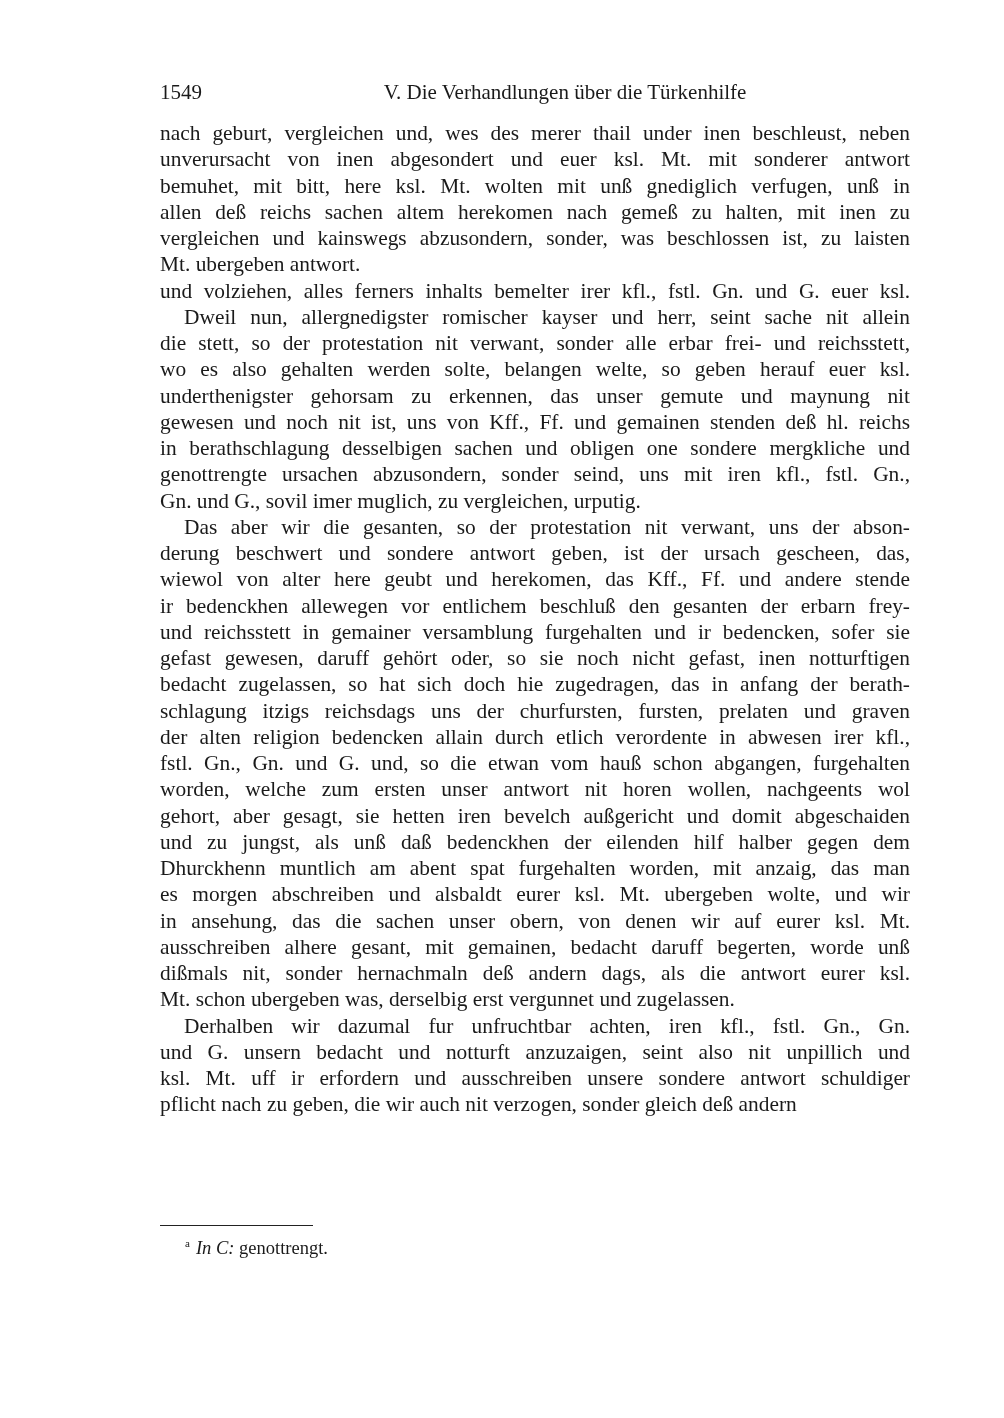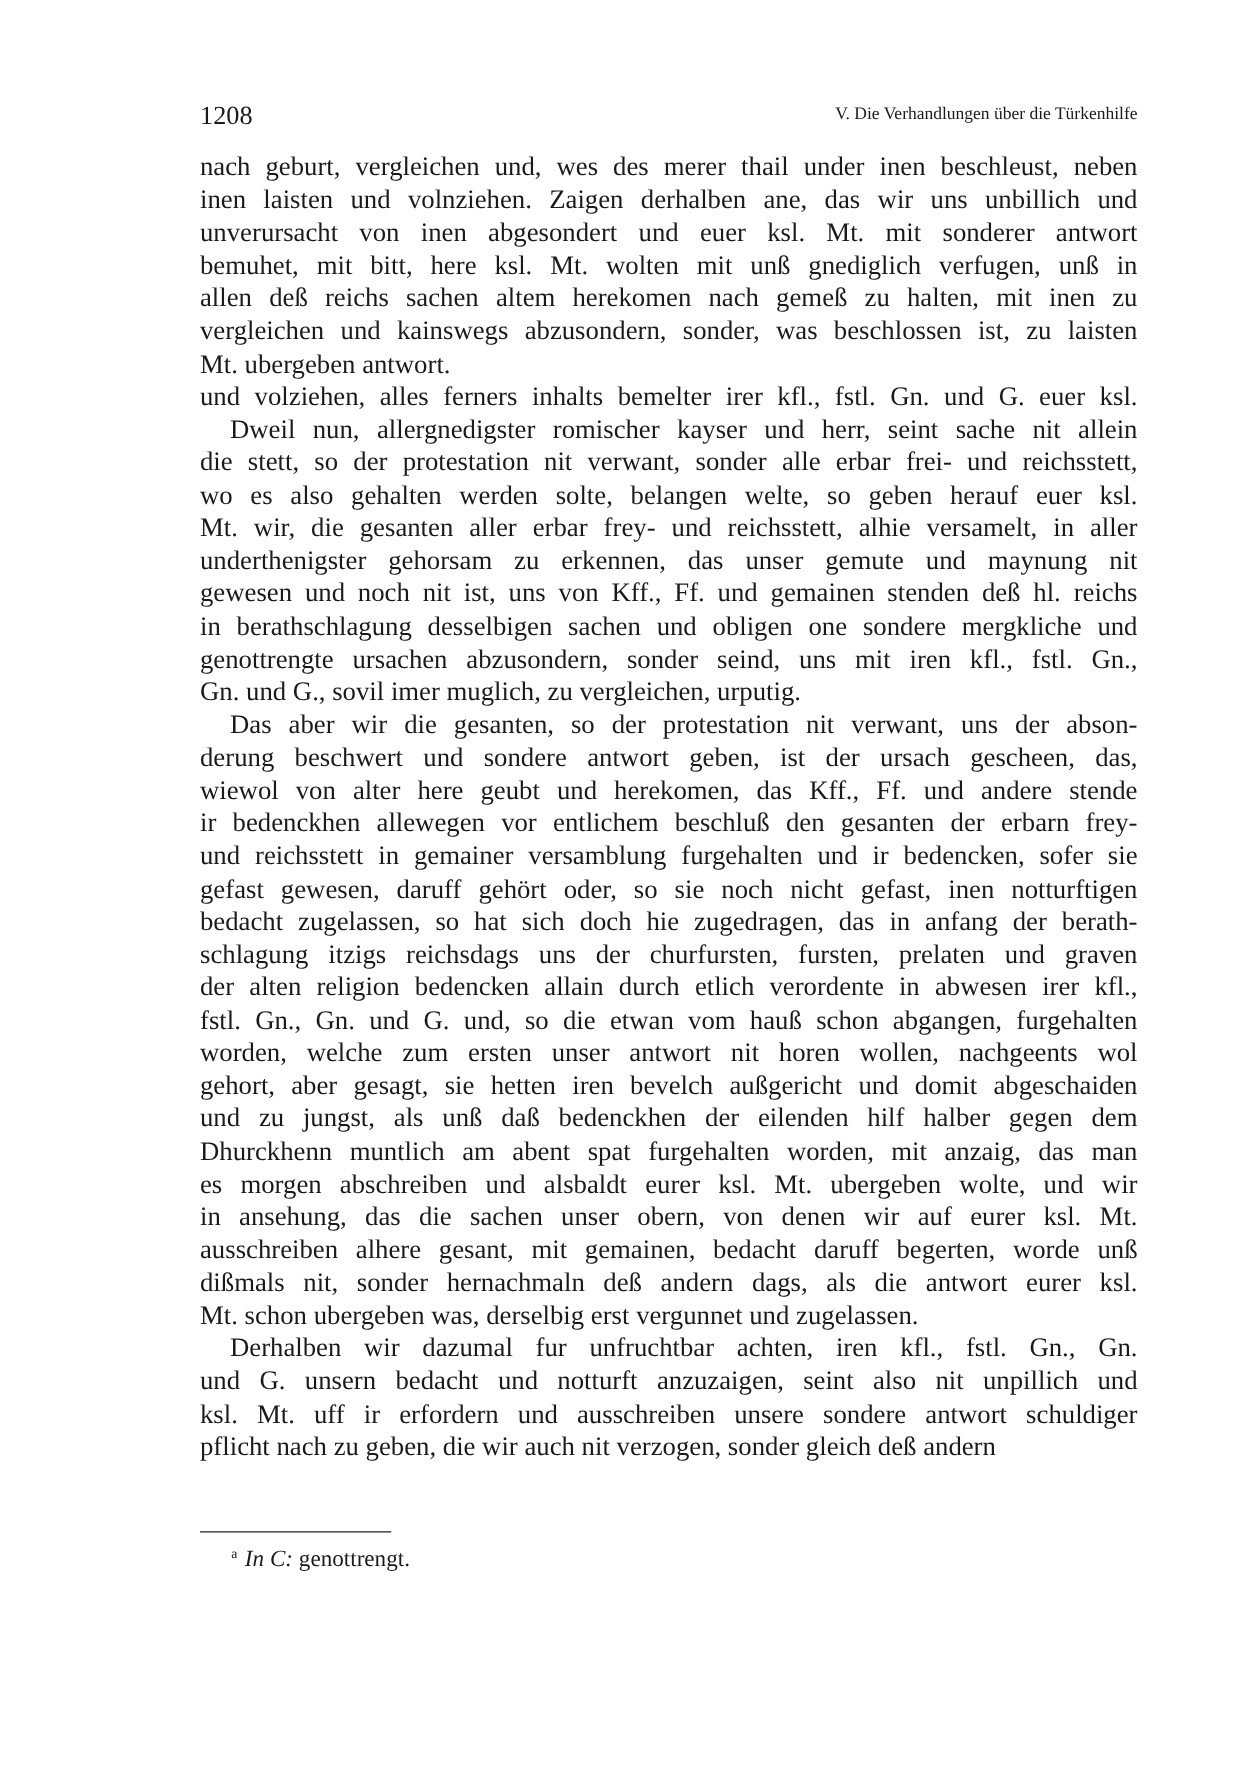--- a/index.html
+++ b/index.html
@@ -1,56 +1,54 @@
 <!DOCTYPE html>
 <html><head>
   <meta charset="utf-8">
   <style>
     html, body { margin: 0; padding: 0; background: #ffffff; }
     body { width: 1004px; height: 1418px; position: relative; overflow: hidden; color: #1a1a1a; font-family: "Liberation Serif", "DejaVu Serif", serif; }
     .page { position: absolute; left: 0; top: 0; width: 1004px; height: 1418px; }
     .running-head { position: absolute; top: 78px; left: 160px; width: 750px; height: 28px; font-size: 21px; line-height: 28px; }
     .page-number { position: absolute; left: 0; top: 0; }
-    .chapter-title { position: absolute; left: 0; right: 0; top: 0; text-align: right; padding-left: 60px; font-size: 14px; }
+    .chapter-title { position: absolute; left: 0; right: 0; top: 0; text-align: center; padding-left: 60px; font-size: 21px; }
     .body-text { position: absolute; top: 120px; left: 160px; width: 750px; }
     .line { display: block; height: 26.25px; line-height: 26.25px; font-size: 21.4px; white-space: nowrap; text-align: justify; text-align-last: justify; }
     .line.last { text-align-last: left; }
     .line.indent { padding-left: 24px; }
     sup.fn-mark { font-size: 11px; vertical-align: 8px; line-height: 0; }
     .footnote-rule { position: absolute; left: 160px; top: 1225px; width: 153px; height: 0; border-top: 1px solid #222; }
     .footnote { position: absolute; left: 185px; top: 1230px; font-size: 18.5px; line-height: 26px; white-space: nowrap; }
     .footnote .fn-letter { font-size: 11px; vertical-align: 7px; margin-right: 6px; }
     .footnote em { }
   </style>
 </head>
 <body>
 
 <div class="page">
 
   <div class="running-head">
-    <span class="page-number">1208</span>
+    <span class="page-number">1549</span>
     <span class="chapter-title">V. Die Verhandlungen über die Türkenhilfe</span>
   </div>
 
   <div class="body-text" id="body-text">
       <div>
         <span class="line">nach geburt, vergleichen und, wes des merer thail under inen beschleust, neben</span>
-        <span class="line">inen laisten und volnziehen. Zaigen derhalben ane, das wir uns unbillich und</span>
         <span class="line">unverursacht von inen abgesondert und euer ksl. Mt. mit sonderer antwort</span>
         <span class="line">bemuhet, mit bitt, here ksl. Mt. wolten mit unß gnediglich verfugen, unß in</span>
         <span class="line">allen deß reichs sachen altem herekomen nach gemeß zu halten, mit inen zu</span>
         <span class="line">vergleichen und kainswegs abzusondern, sonder, was beschlossen ist, zu laisten</span>
         <span class="line last">Mt. ubergeben antwort.</span>
         <span class="line">und volziehen, alles ferners inhalts bemelter irer kfl., fstl. Gn. und G. euer ksl.</span>
       </div>
       <div>
         <span class="line indent">Dweil nun, allergnedigster romischer kayser und herr, seint sache nit allein</span>
         <span class="line">die stett, so der protestation nit verwant, sonder alle erbar frei- und reichsstett,</span>
         <span class="line">wo es also gehalten werden solte, belangen welte, so geben herauf euer ksl.</span>
-        <span class="line">Mt. wir, die gesanten aller erbar frey- und reichsstett, alhie versamelt, in aller</span>
         <span class="line">underthenigster gehorsam zu erkennen, das unser gemute und maynung nit</span>
         <span class="line">gewesen und noch nit ist, uns von Kff., Ff. und gemainen stenden deß hl. reichs</span>
         <span class="line">in berathschlagung desselbigen sachen und obligen one sondere mergkliche und</span>
         <span class="line">genottrengte ursachen abzusondern, sonder seind, uns mit iren kfl., fstl. Gn.,</span>
         <span class="line last">Gn. und G., sovil imer muglich, zu vergleichen, urputig.</span>
       </div>
       <div>
         <span class="line indent">Das aber wir die gesanten, so der protestation nit verwant, uns der abson-</span>
         <span class="line">derung beschwert und sondere antwort geben, ist der ursach gescheen, das,</span>
         <span class="line">wiewol von alter here geubt und herekomen, das Kff., Ff. und andere stende</span>

